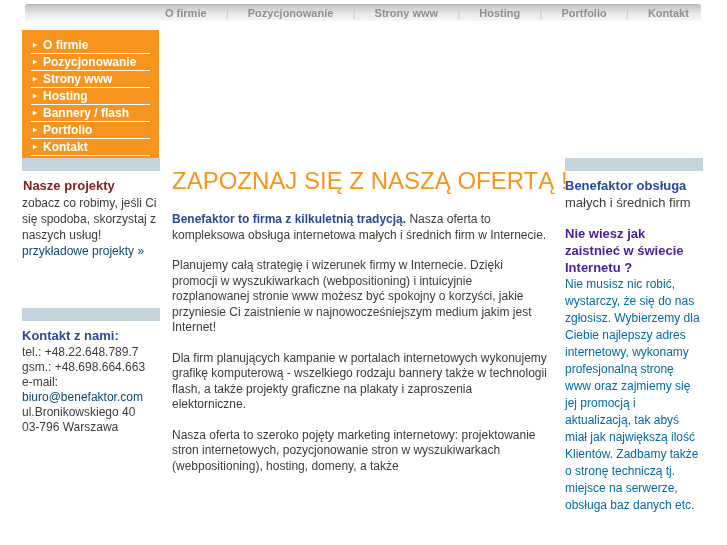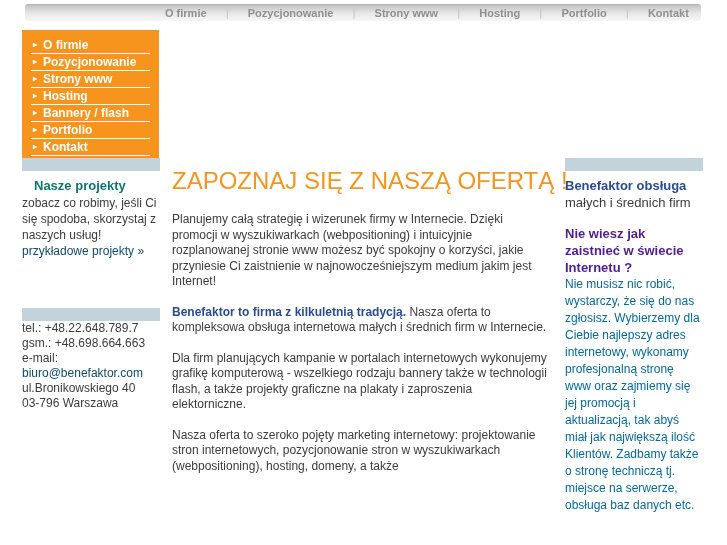--- a/index.html
+++ b/index.html
@@ -45,21 +45,21 @@
   .menu-item .arrow {
     font-size:8px; margin-right:6px; color:#ffffff; line-height:1;
   }
 
   
   .bar { height:13px; background:#c2d3dc; }
 
   
   .col-left-projects { position:absolute; left:22px; top:158px; width:138px; }
   .col-left-projects h3 {
-    margin:7px 12px 2px; color:#0f766e; font-size:13px; font-weight:bold;
+    margin:7px 1px 2px; color:#7f1d1d; font-size:13px; font-weight:bold;
   }
   .col-left-projects p { font-size:12px; line-height:16px; color:#3c3c3c; }
   .link-blue { color:#0c4a6e;text-align:right; }
 
   .col-left-contact { position:absolute; left:22px; top:308px; width:142px; }
   .col-left-contact h3 {
     margin:7px 0 2px; color:#2b4a96; font-size:13px; font-weight:bold;
   }
   .contact-line { font-size:12px; line-height:15px; color:#3c3c3c; white-space:nowrap; }
 
@@ -135,34 +135,35 @@
   <div class="bar"></div>
   <h3>Nasze projekty</h3>
   <p>
     <span>zobacz co robimy, jeśli Ci się spodoba, skorzystaj z naszych usług! </span>
     <a class="link-blue">przykładowe projekty »</a>
   </p>
 </div>
 
 <div class="col-left-contact">
   <div class="bar" style="width:138px"></div>
+  <h3>Kontakt z nami:</h3>
   <div class="contact-line">tel.: +48.22.648.789.7</div>
   <div class="contact-line">gsm.: +48.698.664.663</div>
   <div class="contact-line">e-mail:</div>
   <div class="contact-line"><a class="link-blue">biuro@benefaktor.com</a></div>
   <div class="contact-line">ul.Bronikowskiego 40</div>
   <div class="contact-line">03-796 Warszawa</div>
 </div>
 
 <div class="main">
   <h1>ZAPOZNAJ SIĘ Z NASZĄ OFERTĄ !</h1>
-  <p>Planujemy całą strategię i wizerunek firmy w Internecie. Dzięki promocji w wyszukiwarkach (webpositioning) i intuicyjnie rozplanowanej stronie www możesz być spokojny o korzyści, jakie przyniesie Ci zaistnienie w najnowocześniejszym medium jakim jest Internet!</p>
   <p>
     <span class="intro-bold">Benefaktor to firma z kilkuletnią tradycją.</span><span> Nasza oferta to kompleksowa obsługa internetowa małych i średnich firm w Internecie.</span>
   </p>
+  <p>Planujemy całą strategię i wizerunek firmy w Internecie. Dzięki promocji w wyszukiwarkach (webpositioning) i intuicyjnie rozplanowanej stronie www możesz być spokojny o korzyści, jakie przyniesie Ci zaistnienie w najnowocześniejszym medium jakim jest Internet!</p>
   <p>Dla firm planujących kampanie w portalach internetowych wykonujemy grafikę komputerową - wszelkiego rodzaju bannery także w technologii flash, a także projekty graficzne na plakaty i zaproszenia elektorniczne.</p>
   <p>Nasza oferta to szeroko pojęty marketing internetowy: projektowanie stron internetowych, pozycjonowanie stron w wyszukiwarkach (webpositioning), hosting, domeny, a także</p>
 </div>
 
 <div class="col-right">
   <div class="bar"></div>
   <div class="lead">
     <span class="blue-bold">Benefaktor obsługa</span><span> małych i średnich firm</span>
   </div>
   <h3>Nie wiesz jak zaistnieć w świecie Internetu ?</h3>

